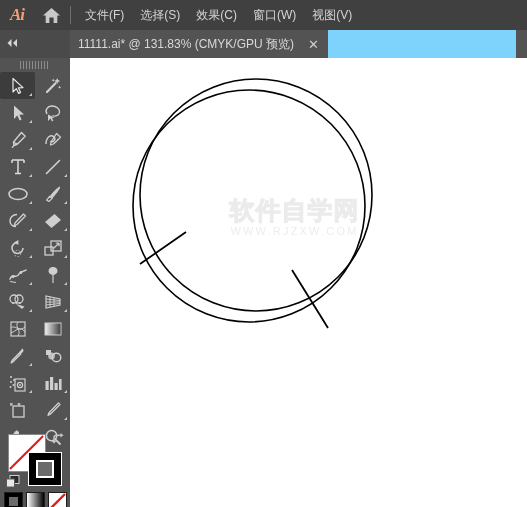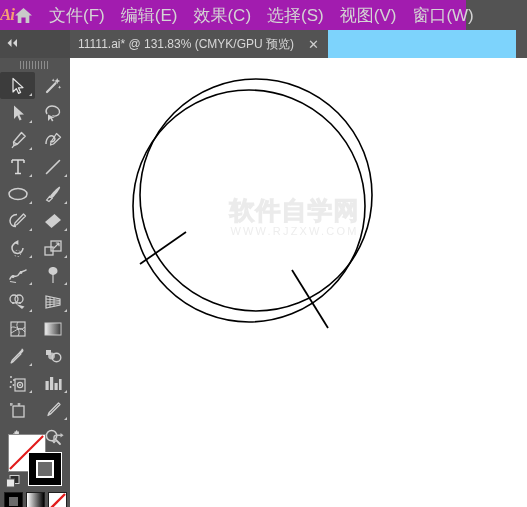--- a/index.html
+++ b/index.html
@@ -6,35 +6,35 @@
   body{
     width:527px;height:507px;overflow:hidden;
     background:#535353;
     font-family:"Liberation Sans","DejaVu Sans",sans-serif;
     -webkit-font-smoothing:antialiased;
   }
   #app{position:relative;width:527px;height:507px;}
 
   
   .menubar{
-    position:absolute;left:0;top:0;width:466px;height:30px;
-    background:#a21caf;display:flex;align-items:center;
+    position:absolute;left:0;top:0;width:527px;height:30px;
+    background:#404040;display:flex;align-items:center;
   }
   .ai-logo{
     width:34px;height:30px;display:flex;align-items:center;justify-content:center;
     color:#f59e73;font-size:17px;font-weight:bold;font-style:italic;
     font-family:"Liberation Serif","DejaVu Serif",serif;letter-spacing:-1px;
   }
   .home-btn{
     width:34px;height:30px;display:flex;align-items:center;justify-content:center;
   }
   .menu-sep{width:1px;height:18px;background:#6e6e6e;margin:0 6px 0 2px;}
   .menu-items{display:flex;align-items:center;}
   .menu-item{
-    color:#d4d4d4;font-size:17px;padding:4px 8px;white-space:nowrap;cursor:default;
+    color:#d4d4d4;font-size:12px;padding:4px 8px;white-space:nowrap;cursor:default;
   }
 
   
   .tabbar{
     position:absolute;left:59px;top:30px;width:457px;height:28px;
     background:#7dd3fc;
   }
   .doc-tab{
     position:absolute;left:10px;top:0;height:28px;
     background:#535353;display:flex;align-items:center;padding:0 9px;
@@ -147,25 +147,24 @@
   <div class="menubar">
     <div class="ai-logo">Ai</div>
     <div class="home-btn">
       <svg width="19" height="17" viewBox="0 0 19 17">
         <path d="M9.5 1 L18 8.6 L15.3 8.6 L15.3 16 L11.6 16 L11.6 10.6 L7.4 10.6 L7.4 16 L3.7 16 L3.7 8.6 L1 8.6 Z" fill="#c9c9c9"></path>
       </svg>
     </div>
     <div class="menu-sep"></div>
     <div class="menu-items">
       <div class="menu-item">文件(F)</div>
-      <div class="menu-item">编辑(E)</div>
+      <div class="menu-item">选择(S)</div>
       <div class="menu-item">效果(C)</div>
-      <div class="menu-item">选择(S)</div>
+      <div class="menu-item">窗口(W)</div>
       <div class="menu-item">视图(V)</div>
-      <div class="menu-item">窗口(W)</div>
     </div>
   </div>
 
   <div class="tabbar">
     <div class="doc-tab">
       <span class="doc-tab-title">11111.ai* @ 131.83% (CMYK/GPU 预览)</span>
       <span class="doc-tab-close">✕</span>
     </div>
   </div>
 

